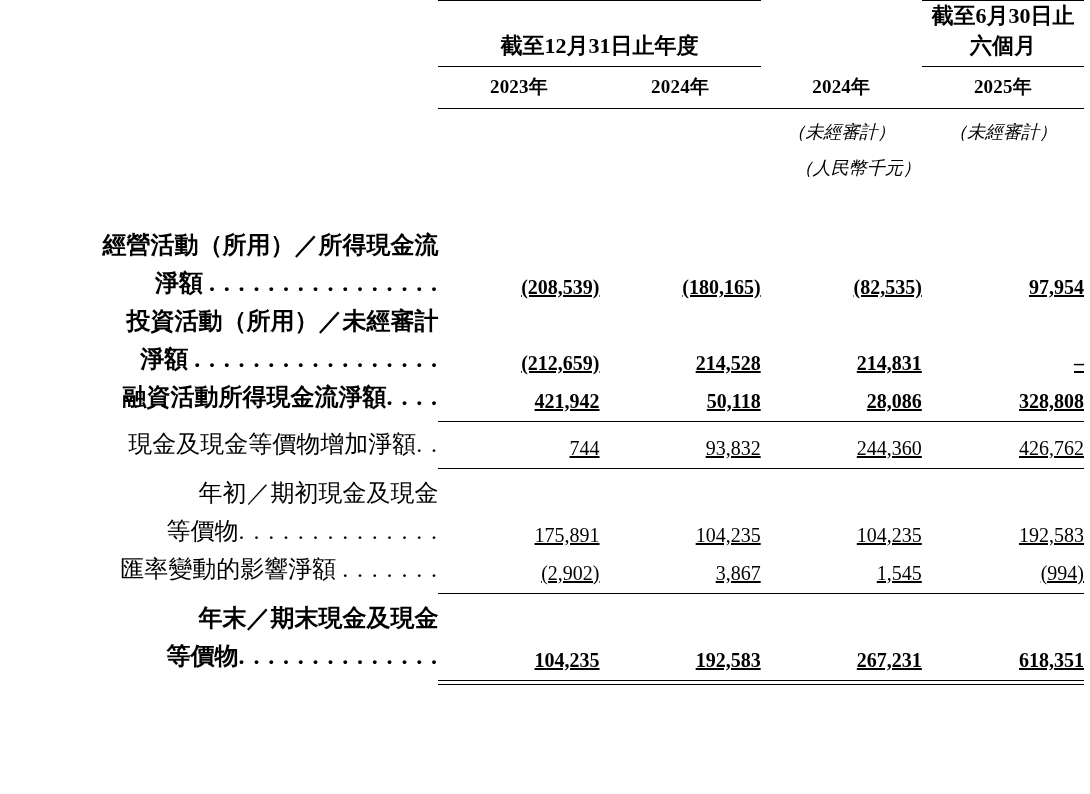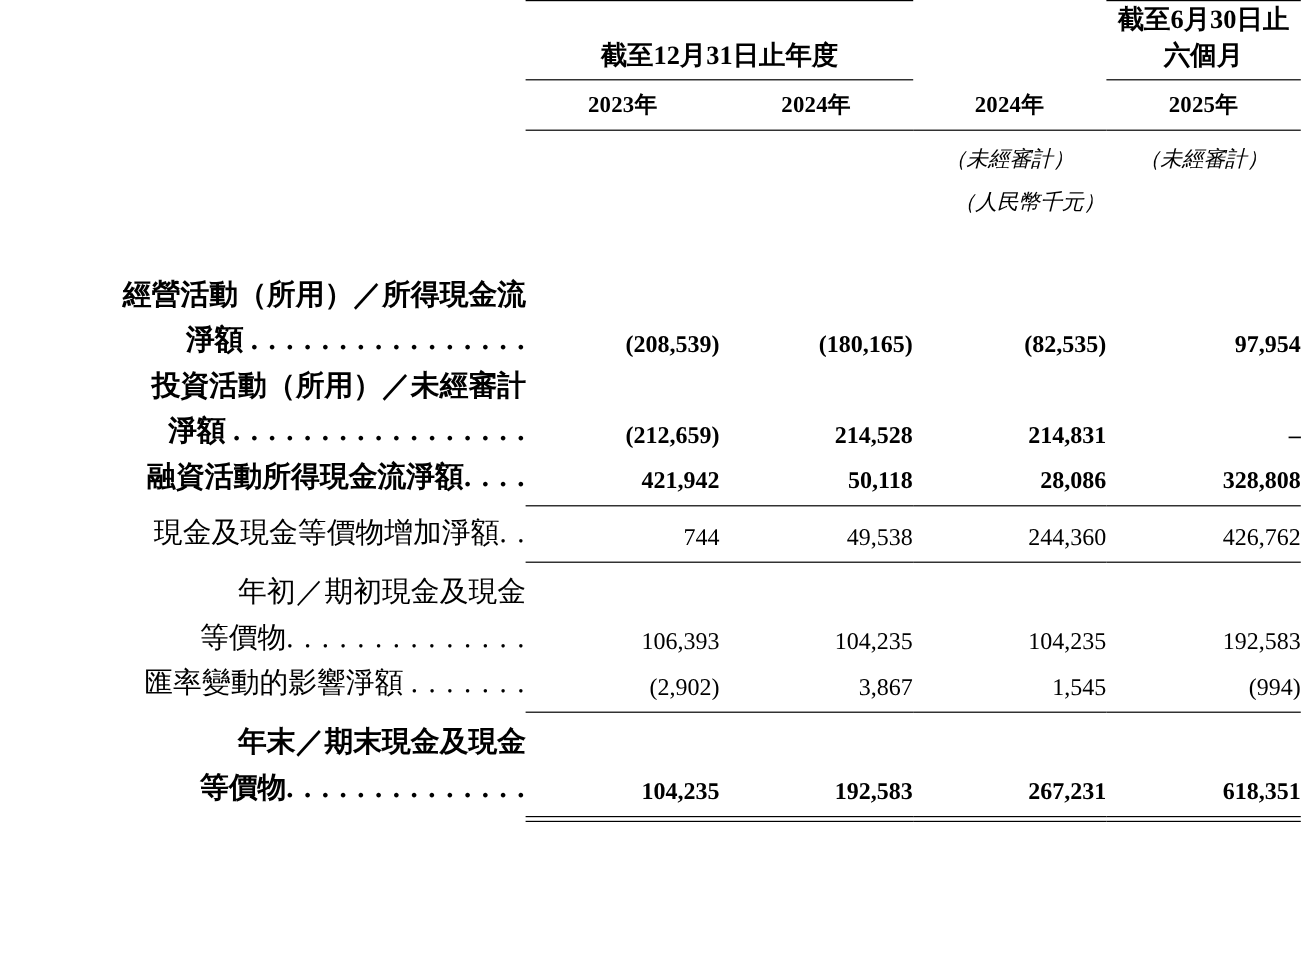--- a/index.html
+++ b/index.html
@@ -90,20 +90,21 @@
   }
   .dots {
     letter-spacing: 1.4px;
   }
   .num {
     font-size: 20px;
     text-align: right;
     white-space: nowrap;
     padding: 3px 0 3px 0;
     vertical-align: bottom;
+    text-decoration: underline;
   }
   .num.bold { font-weight: bold; }
   .ul td.ulcell {
     border-bottom: 1.3px solid #000;
   }
   .dbl td.dblcell {
     border-bottom: 1.3px solid #000;
   }
   .dbl2 td.dblcell2 {
     border-bottom: 1.3px solid #000;
@@ -216,21 +217,21 @@
       <td class="ulcell"></td>
       <td class="ulcell"></td>
     </tr>
     <tr class="gap-xs">
           <td colspan="5"></td>
         </tr>
 
     <tr>
       <td class="label"><span>現金及現金等價物增加淨額</span><span class="dots">. .</span></td>
       <td class="num">744</td>
-      <td class="num">49,538</td>
+      <td class="num">93,832</td>
       <td class="num">244,360</td>
       <td class="num">426,762</td>
     </tr>
 
     <tr class="gap-sm ul">
       <td></td>
       <td class="ulcell"></td>
       <td class="ulcell"></td>
       <td class="ulcell"></td>
       <td class="ulcell"></td>
@@ -241,21 +242,21 @@
 
     <tr>
       <td class="label">年初／期初現金及現金</td>
       <td></td>
           <td></td>
           <td></td>
           <td></td>
     </tr>
     <tr>
       <td class="label"><span class="indent"><span>等價物</span><span class="dots">. . . . . . . . . . . . . .</span></span></td>
-      <td class="num">106,393</td>
+      <td class="num">175,891</td>
       <td class="num">104,235</td>
       <td class="num">104,235</td>
       <td class="num">192,583</td>
     </tr>
 
     <tr>
       <td class="label"><span>匯率變動的影響淨額</span> <span class="dots">. . . . . . .</span></td>
       <td class="num">(2,902)</td>
       <td class="num">3,867</td>
       <td class="num">1,545</td>

